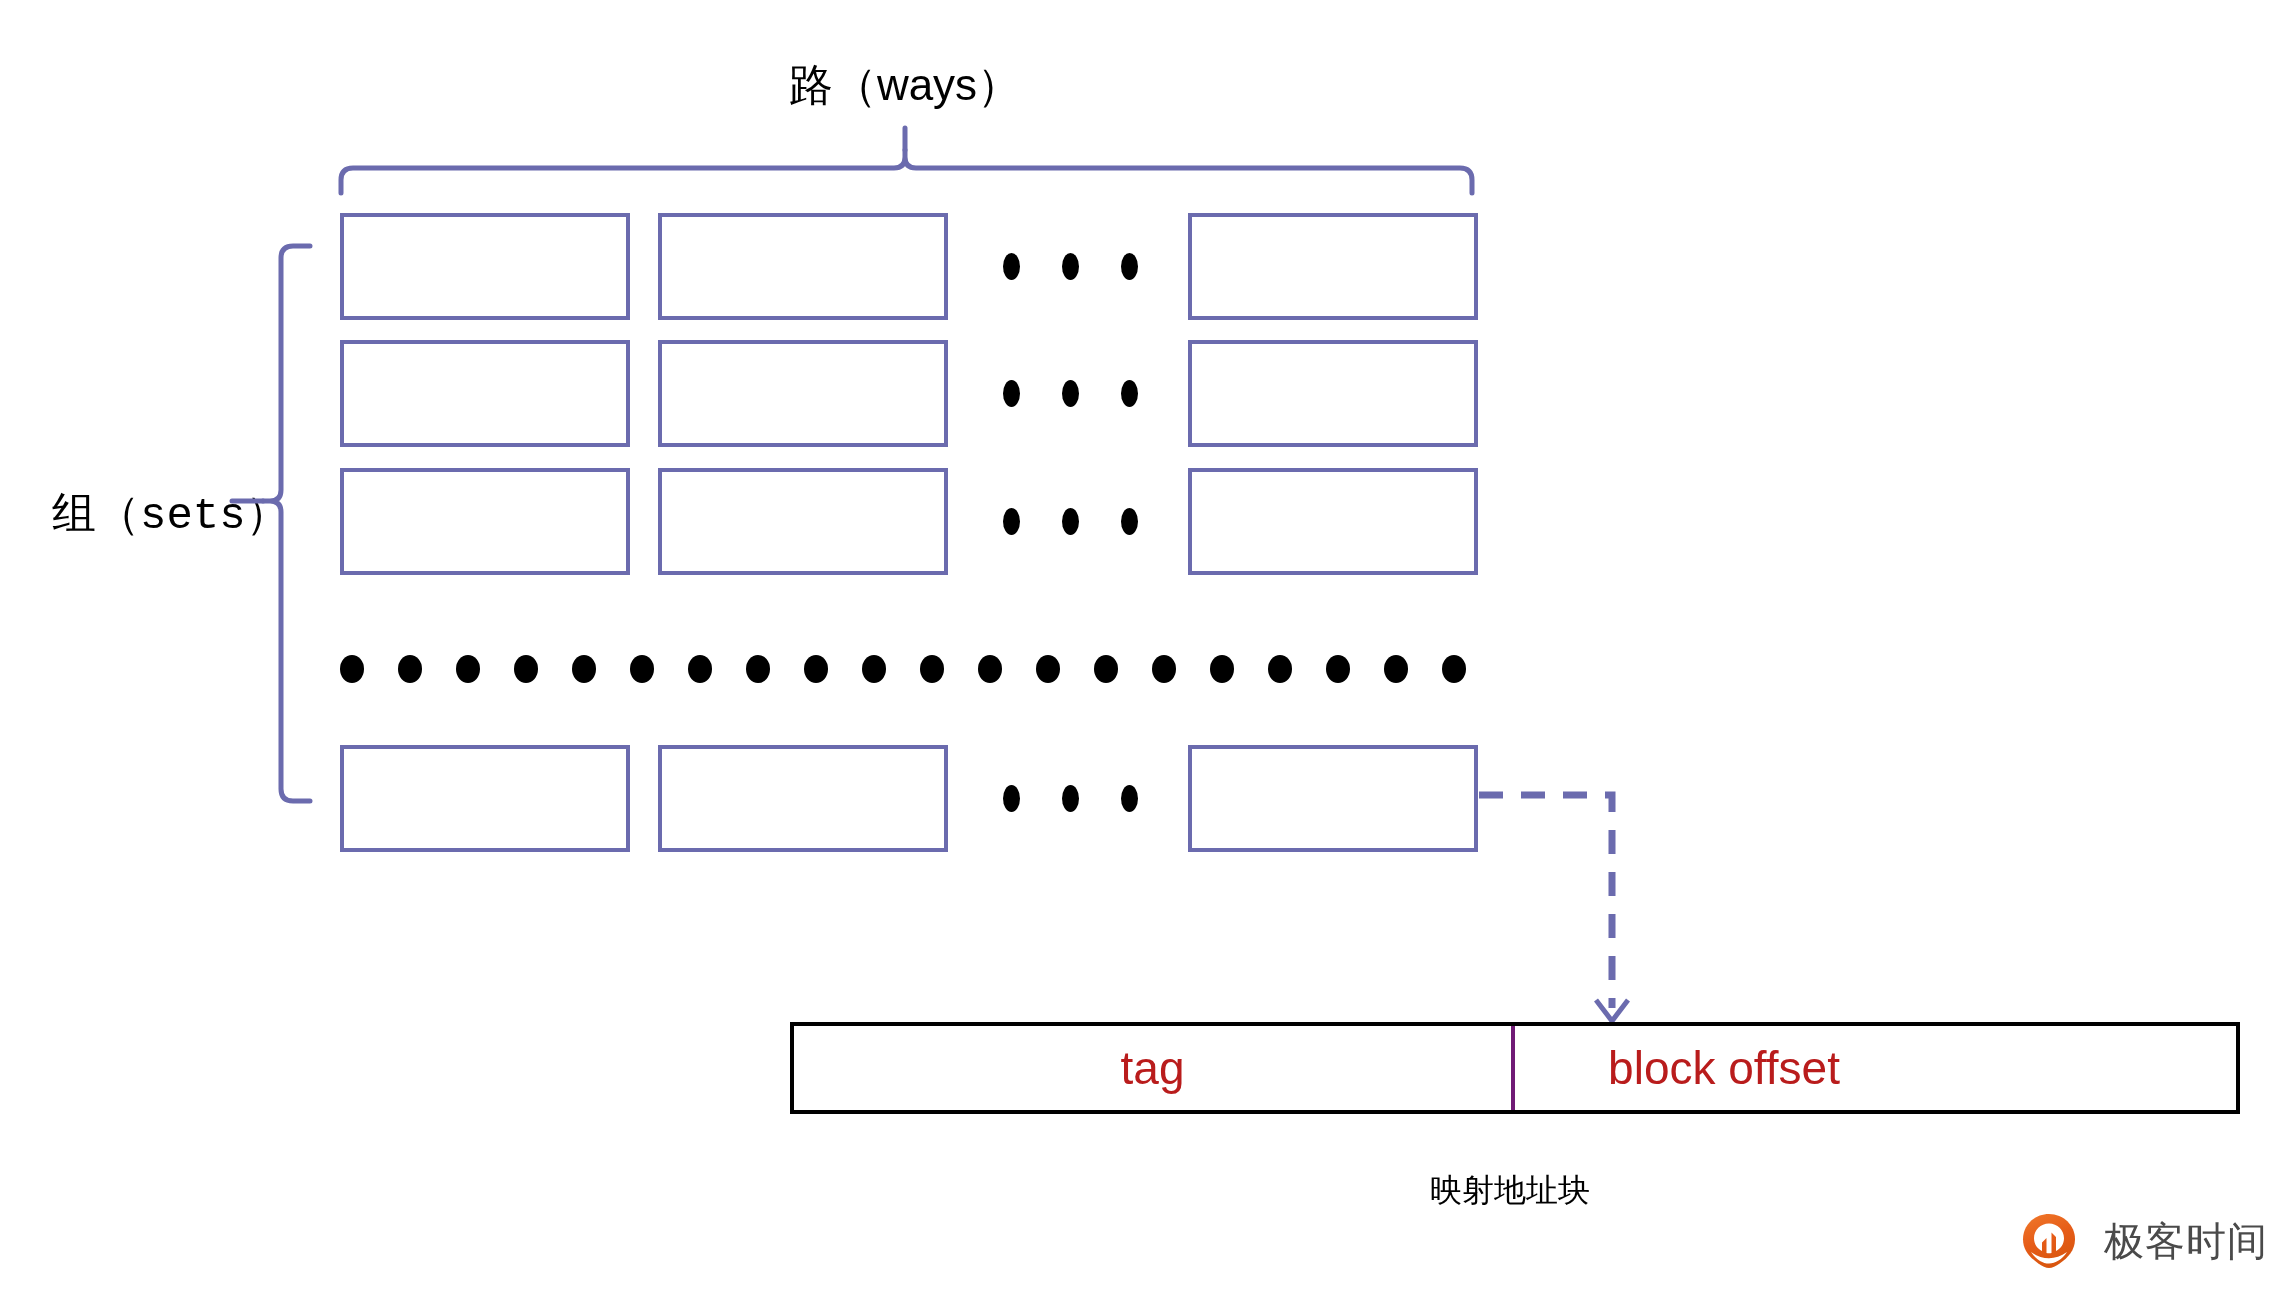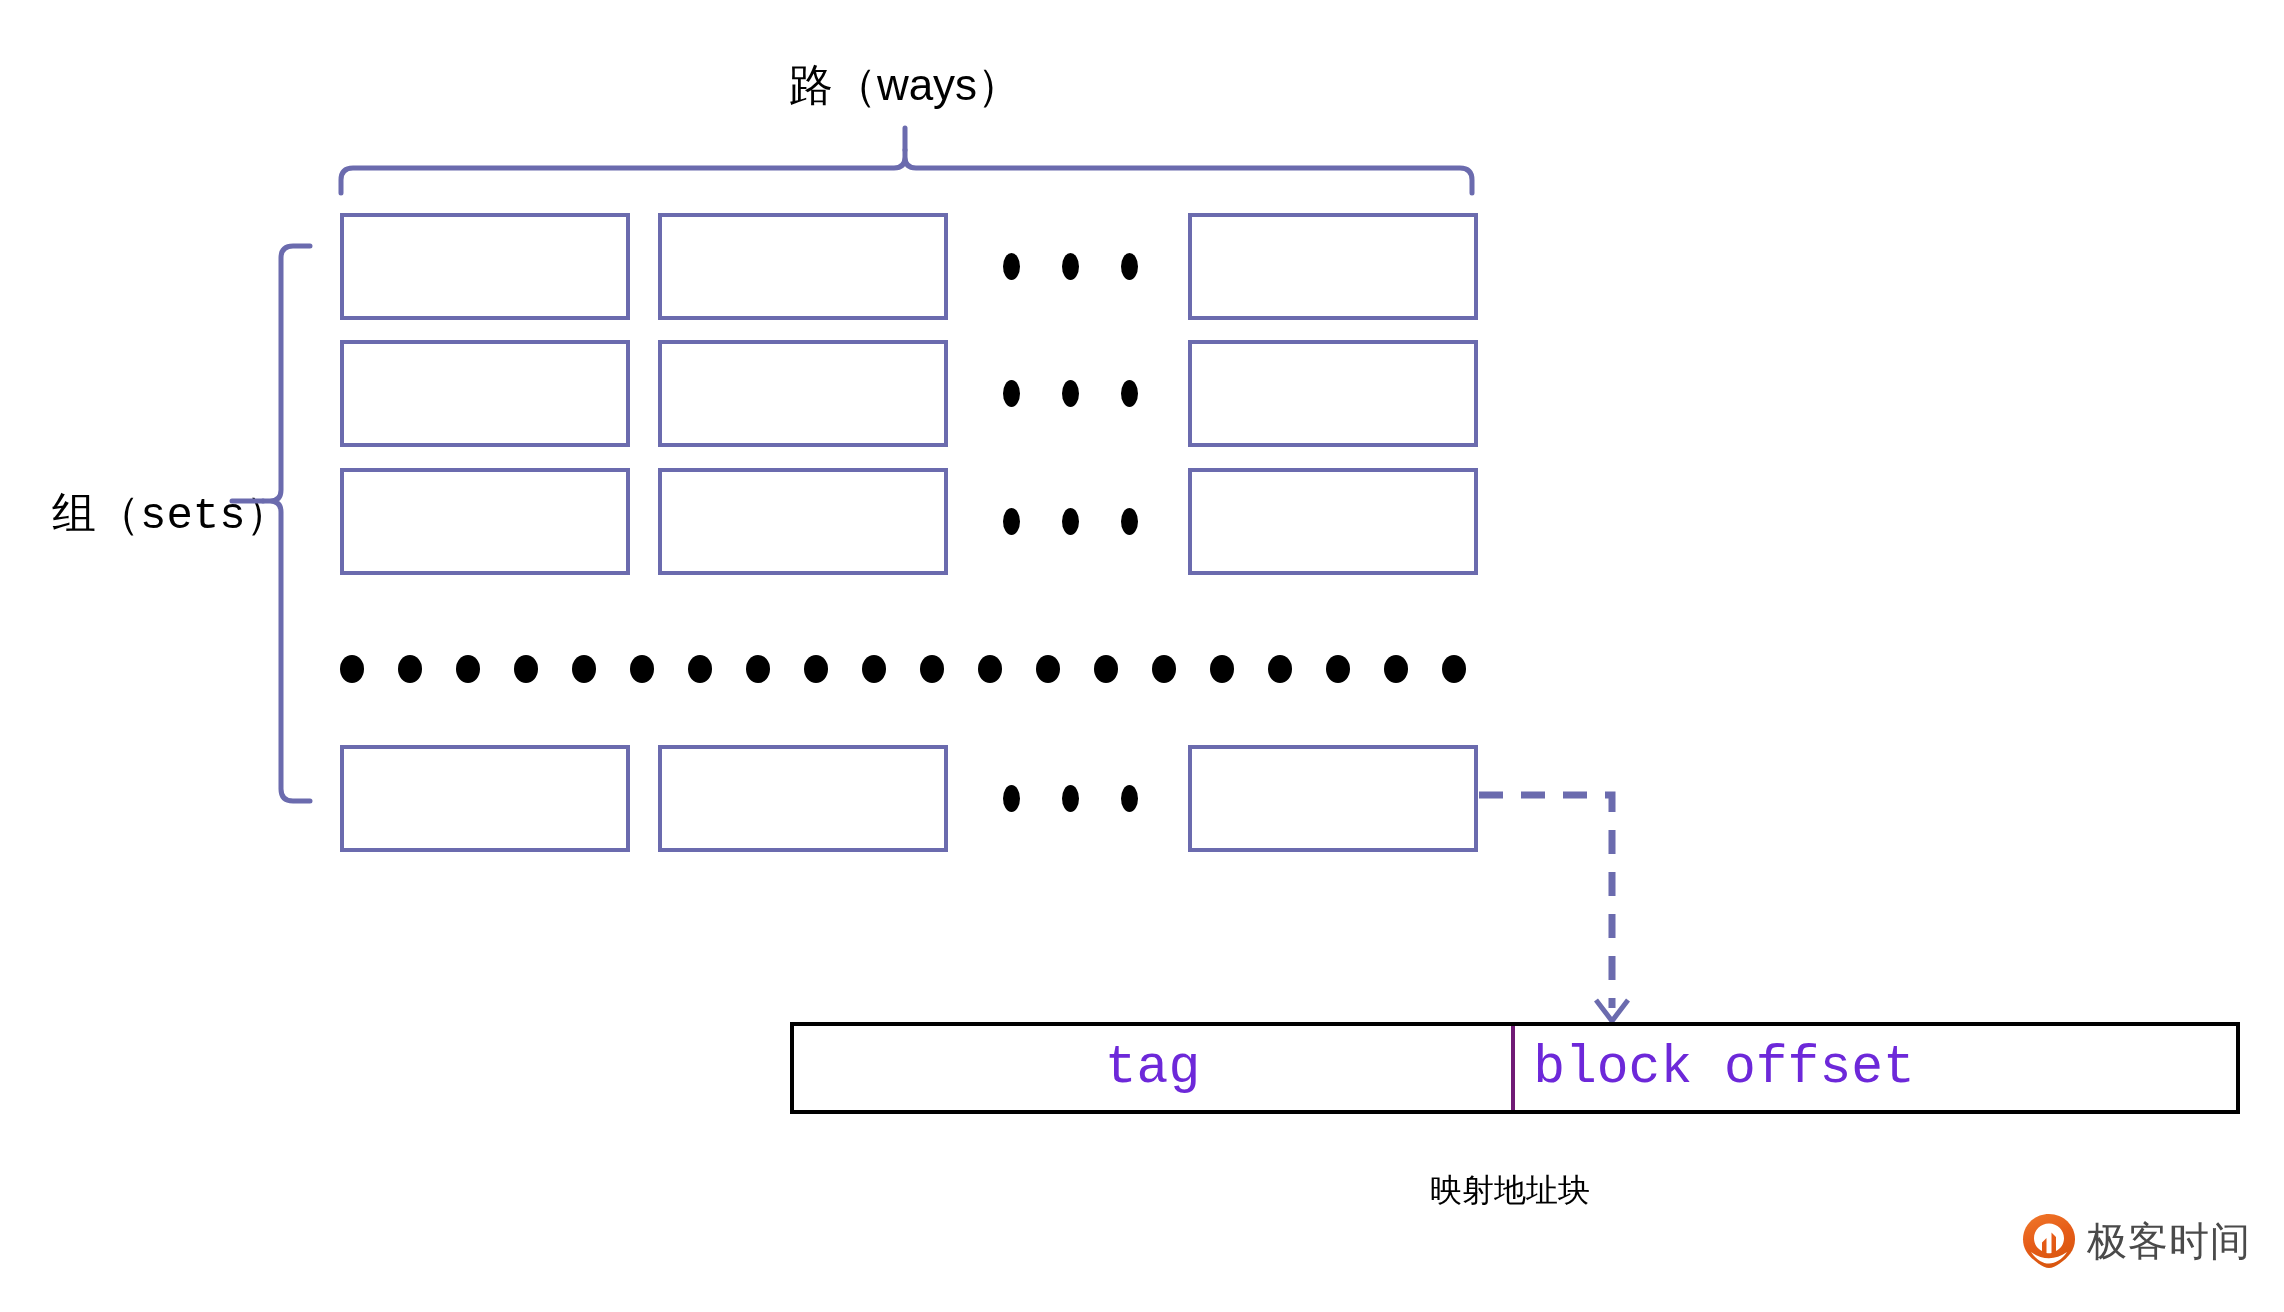--- a/index.html
+++ b/index.html
@@ -86,38 +86,37 @@
     box-sizing: border-box;
     background: #fff;
     display: flex;
     flex-direction: row;
     align-items: stretch;
   }
   .addr-field {
     display: flex;
     align-items: center;
     justify-content: center;
-    font-size: 53px;
+    font-size: 46px;
     line-height: 52px;
-    color: #6d28d9;
-    white-space: nowrap;
-    font-family: Liberation Mono, monospace;
+    color: #b91c1c;
+    white-space: nowrap;
   }
   .addr-field.tag   { width: 717px; }
   .addr-field.setix { width: 307px; border-left: 4px solid #000; }
   .addr-field.blkof { width: 418px; border-left: 4px solid #701a75; }
 
   
   .watermark {
     left: 2020px;
     top: 1212px;
     display: flex;
     flex-direction: row;
     align-items: center;
-    gap: 9px;
+    gap: 26px;
   }
   .wm-mark {
     position: relative;
     width: 58px;
     height: 58px;
   }
   .wm-text {
     font-size: 40px;
     line-height: 44px;
     color: #4A4A4A;

